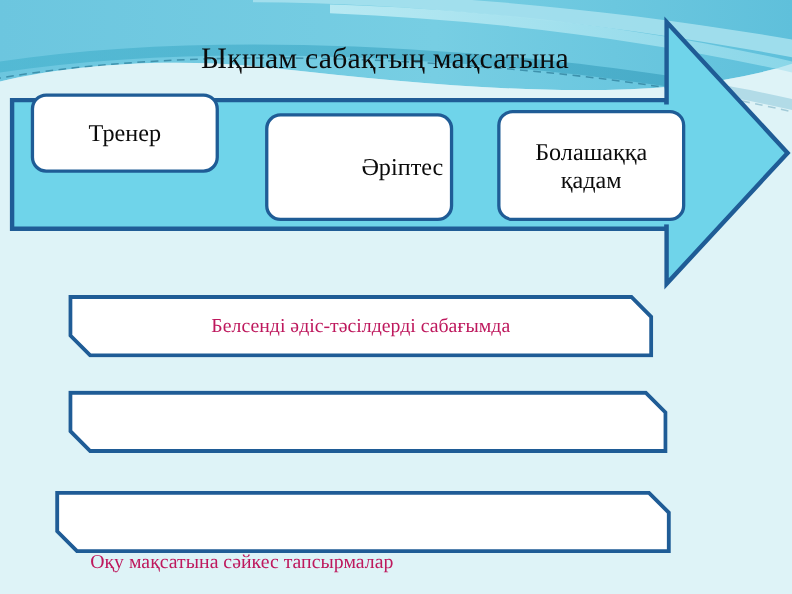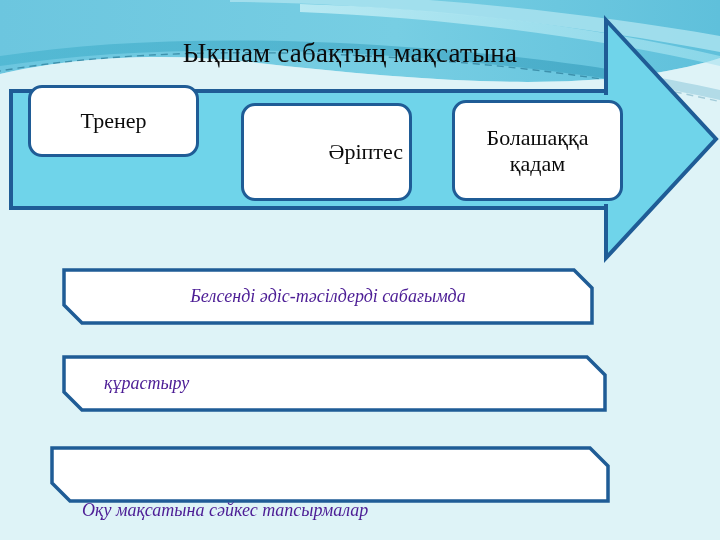--- a/index.html
+++ b/index.html
@@ -75,24 +75,23 @@
     padding: 2px 6px;
   }
   #pill-trainer   { left: 28px;  top: 85px; width: 171px; height: 72px; }
   #pill-colleague { left: 241px; top: 103px; width: 171px; height: 98px; justify-content: flex-end; }
   #pill-future    { left: 452px; top: 100px; width: 171px; height: 101px; }
 
   
   .banner {
     position: absolute;
     box-sizing: border-box;
-    color: #4c1d95;
+    color: #be185d;
     font-size: 18px;
     line-height: 25px;
-    font-style: italic;
   }
   .banner .banner-svg {
     position: absolute;
     left: 0;
     top: 0;
   }
   .banner .banner-text {
     position: absolute;
     left: 0;
     top: 0;
@@ -183,21 +182,20 @@
     <div class="banner-text">
       <div>Белсенді әдіс-тәсілдерді сабағымда</div>
     </div>
   </div>
 
   <div class="banner" id="banner-2">
     <svg class="banner-svg" width="545" height="57" viewBox="0 0 545 57">
       <path d="M2,2 H525 L543,20 V55 H20 L2,37 Z" fill="#FFFFFF" stroke="#1F5C96" stroke-width="3.5" stroke-linejoin="miter"></path>
     </svg>
     <div class="banner-text">
-      <div>құрастыру</div>
     </div>
   </div>
 
   <div class="banner" id="banner-3">
     <svg class="banner-svg" width="560" height="57" viewBox="0 0 560 57">
       <path d="M2,2 H540 L558,20 V55 H20 L2,37 Z" fill="#FFFFFF" stroke="#1F5C96" stroke-width="3.5" stroke-linejoin="miter"></path>
     </svg>
     <div class="banner-text">
       <div>Оқу мақсатына сәйкес тапсырмалар</div>
     </div>

